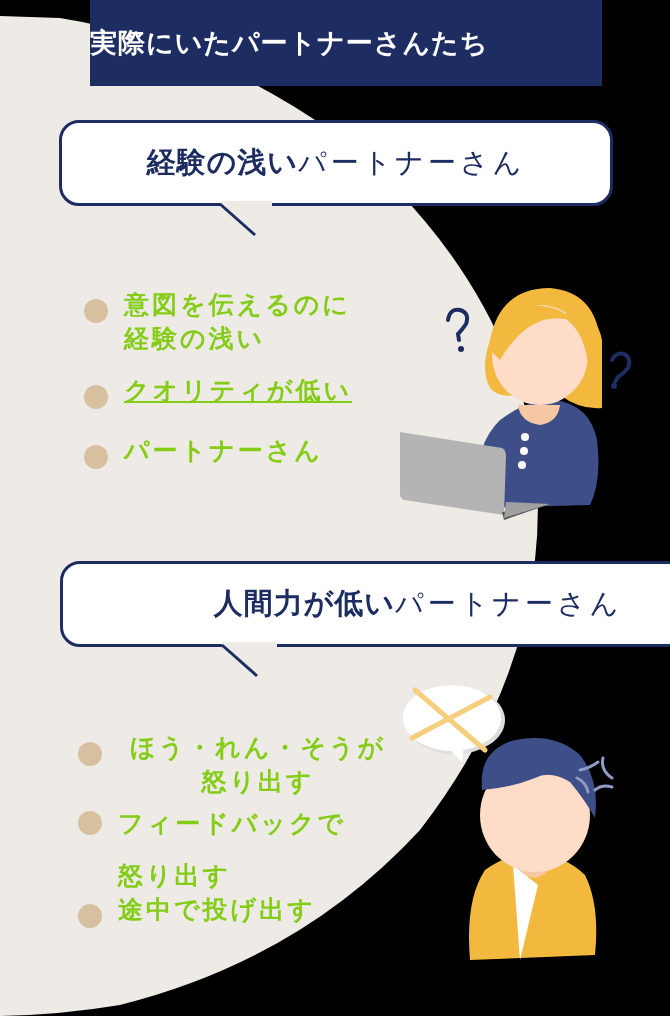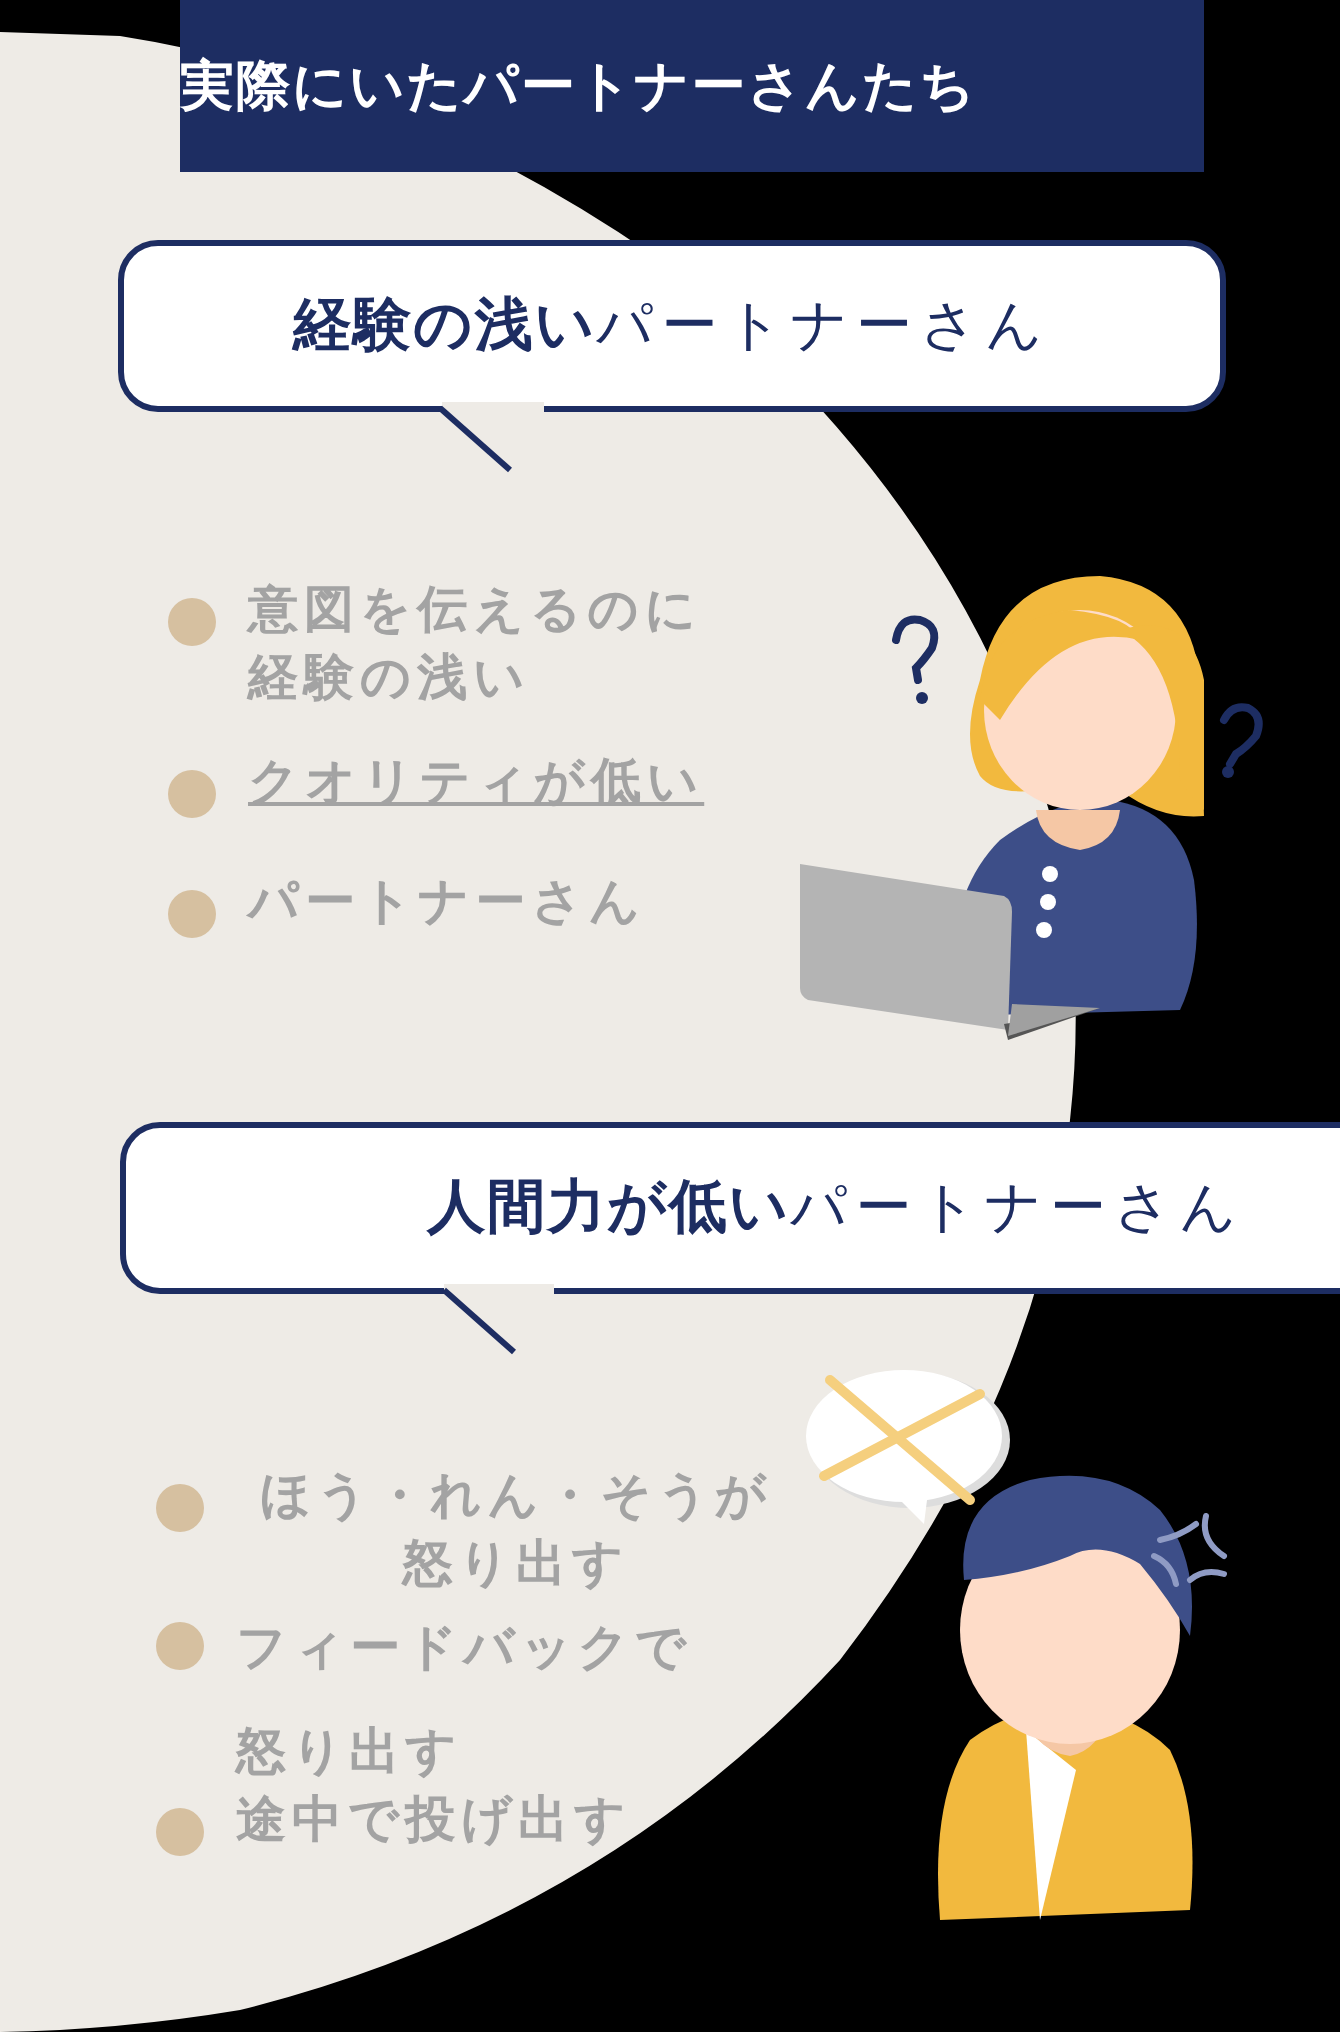--- a/index.html
+++ b/index.html
@@ -15,21 +15,21 @@
   .header-bar span { color:#fff; font-size:27px; font-weight:bold; letter-spacing:1px; }
   .bubble {
     position:absolute; background:#fff; border:3px solid #1d2d62; border-radius:20px;
     display:flex; align-items:center; justify-content:center; box-sizing:border-box;
   }
   .bubble .title { font-size:29px; font-weight:bold; color:#1d2d62; letter-spacing:1px; }
   .bubble .title small { font-size:28px; font-weight:normal; letter-spacing:4px; }
   .tail-gap { position:absolute; height:6px; background:#eeebe6; }
   .tail-svg { position:absolute; overflow:visible; }
   .list { position:absolute; margin:0; padding:0; list-style:none; }
-  .list li { position:relative; padding-left:40px; font-size:25px; font-weight:bold; color:#a3a3a3; letter-spacing:3px; }
+  .list li { position:relative; padding-left:40px; font-size:25px; font-weight:bold; color:#84cc16; letter-spacing:3px; }
   .list li .dot {
     position:absolute; left:0; top:11px; width:24px; height:24px; border-radius:50%; background:#d6c0a0;
   }
   .illus { position:absolute; overflow:visible; }
 </style>
 </head>
 <body>
 
 <svg class="bg-shape2" viewBox="0 0 670 1016" width="670" height="1016">
   <path d="M0 16 L60 18 Q200 40 330 130 Q470 240 520 390 Q545 470 535 560 Q520 700 420 830 Q300 960 120 1005 Q60 1015 0 1016 Z" fill="#eeebe6"></path>

